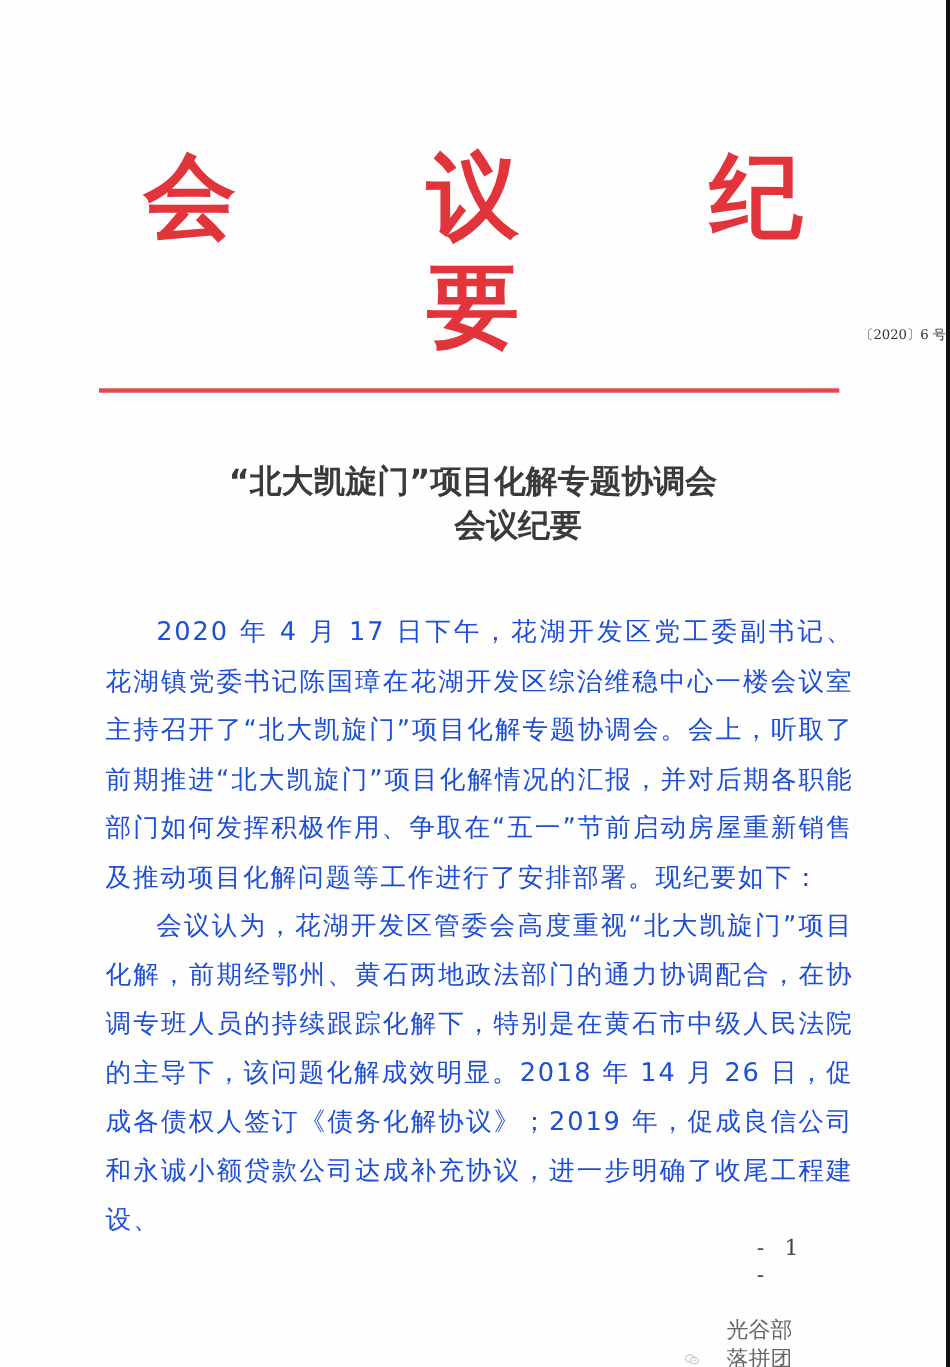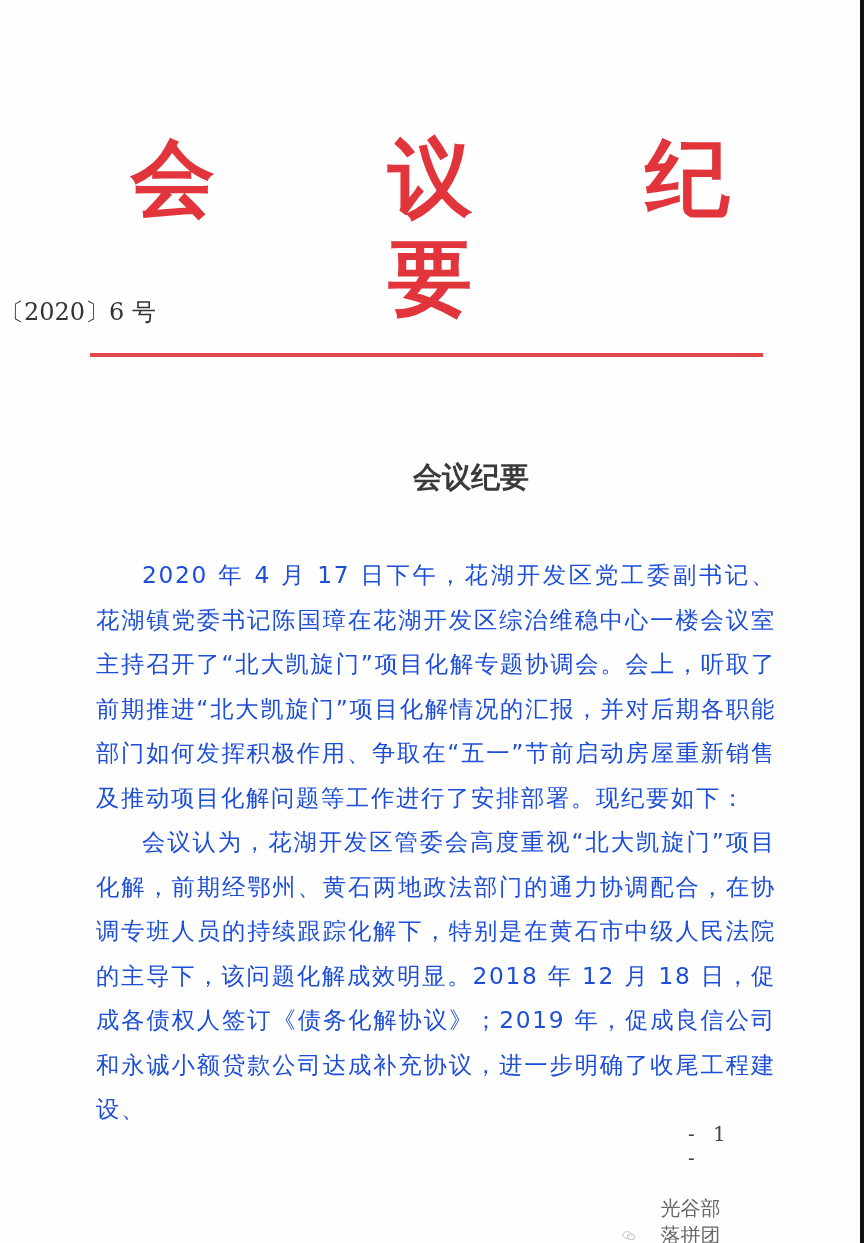--- a/index.html
+++ b/index.html
@@ -10,22 +10,22 @@
   }
   .page { position: absolute; left: 0; top: 0; width: 737px; height: 1243px; background: #fefefe; }
   .edge { position: absolute; right: 0; top: 0; width: 4px; height: 1243px; background: #111; }
   .masthead {
     position: absolute; top: 128px; left: 0; width: 860px; text-align: center;
     color: #e2343b; font-size: 84px; font-weight: bold; letter-spacing: 72px;
     padding-left: 72px; box-sizing: border-box; line-height: 100px;
     font-family: "DejaVu Serif", serif;
   }
   .docnum {
-    position: absolute; top: 296px; left: 0; width: 860px; text-align: left;
-    color: #333; font-size: 24px;
+    position: absolute; top: 296px; left: 0; width: 860px; text-align: right;
+    color: #333; font-size: 12px;
   }
   .redline { position: absolute; top: 353px; left: 90px; width: 673px; height: 4px; background: #e2474d; }
   .title {
     position: absolute; left: 0; width: 860px; text-align: center; color: #3a3a3a;
     font-size: 29px; font-weight: bold; font-family: "DejaVu Sans", sans-serif;
   }
   .t1 { top: 418px; }
   .t2 { top: 458px; margin-left: 41px; }
   .body {
     position: absolute; left: 96px; top: 553px; width: 680px;
@@ -41,24 +41,25 @@
   }
   .wm-icon { width: 30px; height: 24px; }
 </style>
 </head>
 <body>
 
 <div class="page">
   <div class="masthead">会 议 纪 要</div>
   <div class="docnum">〔2020〕6 号</div>
   <div class="redline"></div>
+  <div class="title t1">“北大凯旋门”项目化解专题协调会</div>
   <div class="title t2">会议纪要</div>
   <div class="body">
     <p>2020 年 4 月 17 日下午，花湖开发区党工委副书记、花湖镇党委书记陈国璋在花湖开发区综治维稳中心一楼会议室主持召开了“北大凯旋门”项目化解专题协调会。会上，听取了前期推进“北大凯旋门”项目化解情况的汇报，并对后期各职能部门如何发挥积极作用、争取在“五一”节前启动房屋重新销售及推动项目化解问题等工作进行了安排部署。现纪要如下：</p>
-    <p>会议认为，花湖开发区管委会高度重视“北大凯旋门”项目化解，前期经鄂州、黄石两地政法部门的通力协调配合，在协调专班人员的持续跟踪化解下，特别是在黄石市中级人民法院的主导下，该问题化解成效明显。2018 年 12 月 18 日，促成各债权人签订《债务化解协议》；2019 年，促成良信公司和永诚小额贷款公司达成补充协议，进一步明确了收尾工程建设、</p>
+    <p>会议认为，花湖开发区管委会高度重视“北大凯旋门”项目化解，前期经鄂州、黄石两地政法部门的通力协调配合，在协调专班人员的持续跟踪化解下，特别是在黄石市中级人民法院的主导下，该问题化解成效明显。2018 年 14 月 26 日，促成各债权人签订《债务化解协议》；2019 年，促成良信公司和永诚小额贷款公司达成补充协议，进一步明确了收尾工程建设、</p>
   </div>
   <div class="pagenum">- 1 -</div>
   <div class="watermark">
     <svg class="wm-icon" viewBox="0 0 30 24">
       <ellipse cx="11" cy="10" rx="9" ry="7" fill="none" stroke="#999" stroke-width="1.2"></ellipse>
       <ellipse cx="19" cy="14" rx="8" ry="6" fill="#fff" stroke="#999" stroke-width="1.2"></ellipse>
       <circle cx="16" cy="13" r="1" fill="#999"></circle>
         <circle cx="21" cy="13" r="1" fill="#999"></circle>
     </svg>
     <span>光谷部落拼团找房</span>

